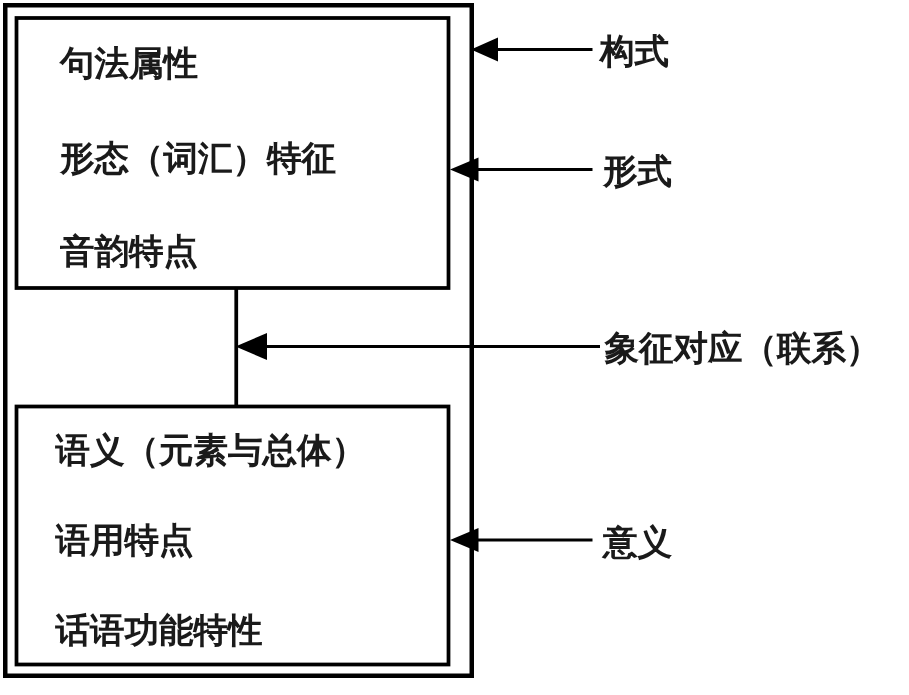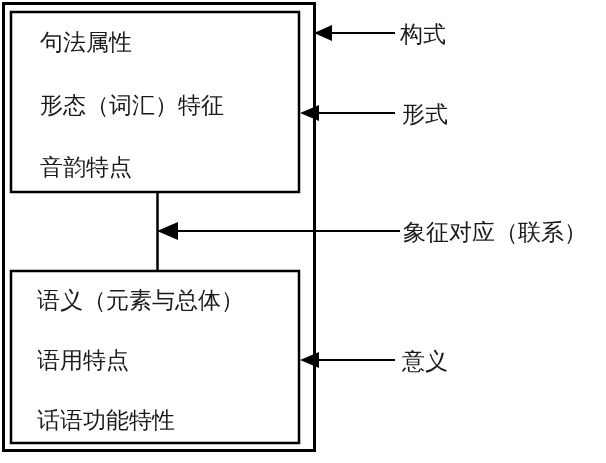--- a/index.html
+++ b/index.html
@@ -11,20 +11,21 @@
     width: 606px;
     height: 463px;
     overflow: hidden;
     font-family: "DejaVu Sans", sans-serif;
   }
   #diagram-root {
     position: relative;
     width: 606px;
     height: 463px;
     background: #ffffff;
+    font-weight: bold;
   }
   svg.diagram {
     position: absolute;
     top: 0;
     left: 0;
     width: 606px;
     height: 463px;
     display: block;
   }
   .box-line {

